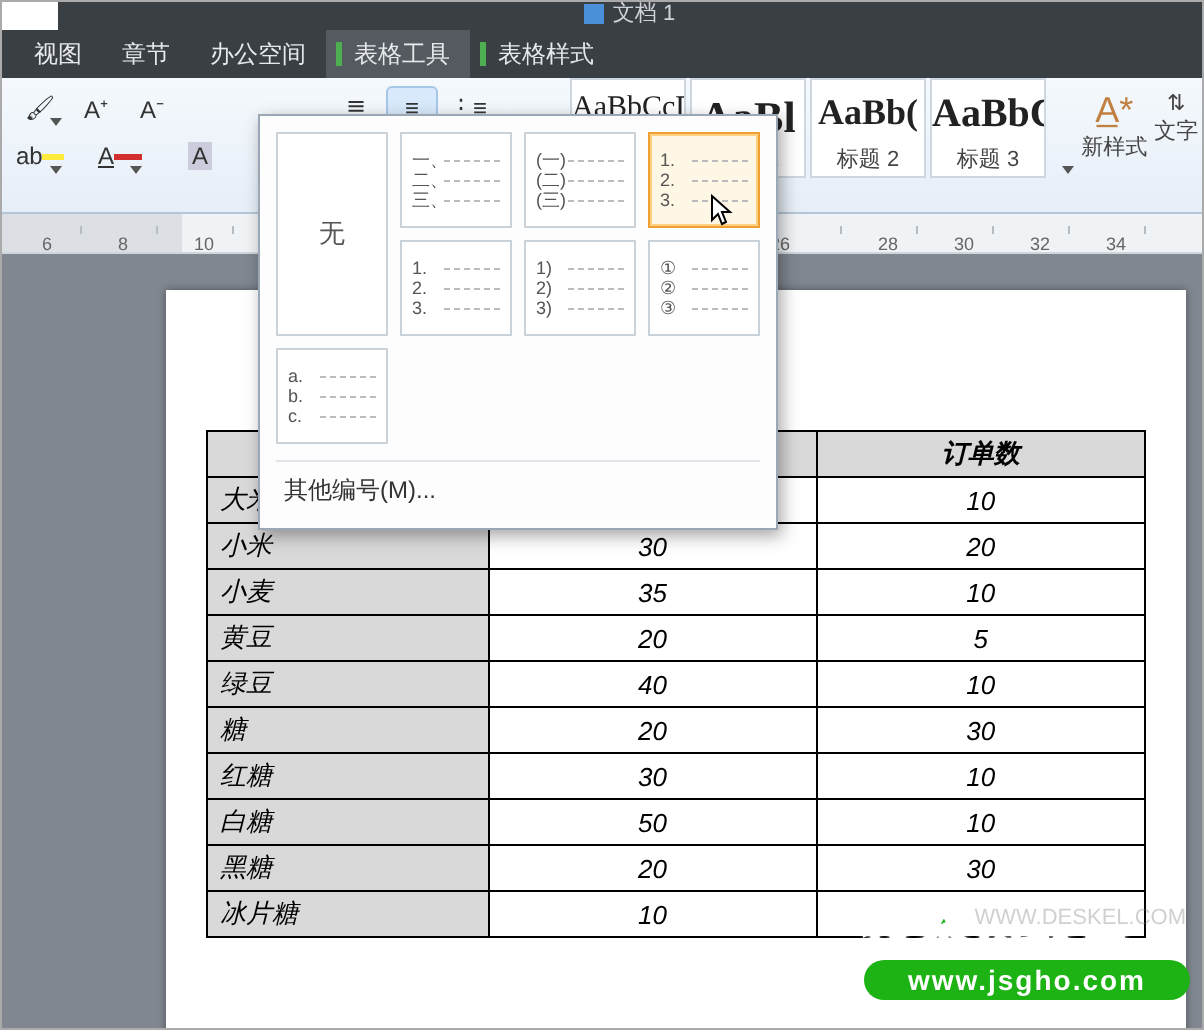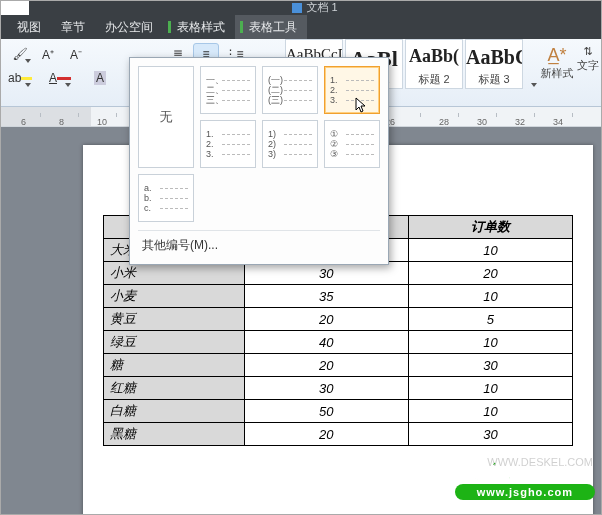--- a/index.html
+++ b/index.html
@@ -52,36 +52,36 @@
   .numbering-cell .mini { width:44px; }
   .numbering-cell .row { display:flex; align-items:center; gap:2px; height:10px; }
   .numbering-cell .bar { flex:1; height:1px; border-top:1px dashed #bbb; }
   .numbering-cell .lab { width:14px; font-size:9px; color:#555; text-align:left; }
   .cursor { position:absolute; width:14px; height:18px; pointer-events:none; }
   .cursor svg { width:14px; height:18px; }
   .other-num { margin-top:8px; padding:6px 4px 2px 4px; border-top:1px solid #e0e4e8; font-size:12px; color:#333; }
   
   .watermark { position:absolute; right:6px; bottom:14px; font-family:"Microsoft YaHei",sans-serif; pointer-events:none; }
   .watermark .big { font-size:26px; font-weight:900; color:#1db315; -webkit-text-stroke:2px #fff; text-shadow:0 0 3px #fff,0 0 3px #fff; letter-spacing:1px; }
-  .watermark .url { display:inline-block; background:#1db315; color:#fff; font-size:11px; padding:2px 22px; border-radius:14px; margin-top:-2px; font-weight:bold; letter-spacing:1px; }
+  .watermark .url { display:inline-block; background:#1db315; color:#fff; font-size:14px; padding:2px 22px; border-radius:14px; margin-top:-2px; font-weight:bold; letter-spacing:1px; }
   .watermark .faded { position:absolute; right:2px; top:6px; font-size:11px; color:rgba(120,120,120,.35); white-space:nowrap; }
 </style>
 </head>
 <body>
 
 <div class="titlebar">
   <span class="doc-icon"></span><span>文档 1</span>
 </div>
 
 <div class="menubar">
   <div class="menu-item">视图</div>
   <div class="menu-item">章节</div>
   <div class="menu-item">办公空间</div>
+  <div class="menu-item tool active">表格工具</div>
   <div class="menu-item tool">表格样式</div>
-  <div class="menu-item tool active">表格工具</div>
 </div>
 
 <div class="ribbon">
   <div class="group" style="flex-direction:column; align-items:flex-start; gap:2px;">
     <div style="display:flex; gap:2px;">
       <div class="btn">🖌<span class="dd"></span></div>
       <div class="btn">
           <span class="aplus">A⁺</span>
         </div>
       <div class="btn">
@@ -236,20 +236,25 @@
           <tr>
             <td class="name">白糖</td>
             <td class="num">50</td>
             <td class="num">10</td>
           </tr>
           <tr>
             <td class="name">黑糖</td>
             <td class="num">20</td>
             <td class="num">30</td>
           </tr>
+          <tr>
+            <td class="name">冰片糖</td>
+            <td class="num">10</td>
+            <td class="num"></td>
+          </tr>
         </tbody>
     </table>
   </div>
 </div>
 
 <div class="numbering-popup">
   <div class="numbering-grid">
     <div class="numbering-cell none" style="grid-row:span 2">无</div>
     <div class="numbering-cell">
         <div class="mini" id="set-cn_ordinal">

